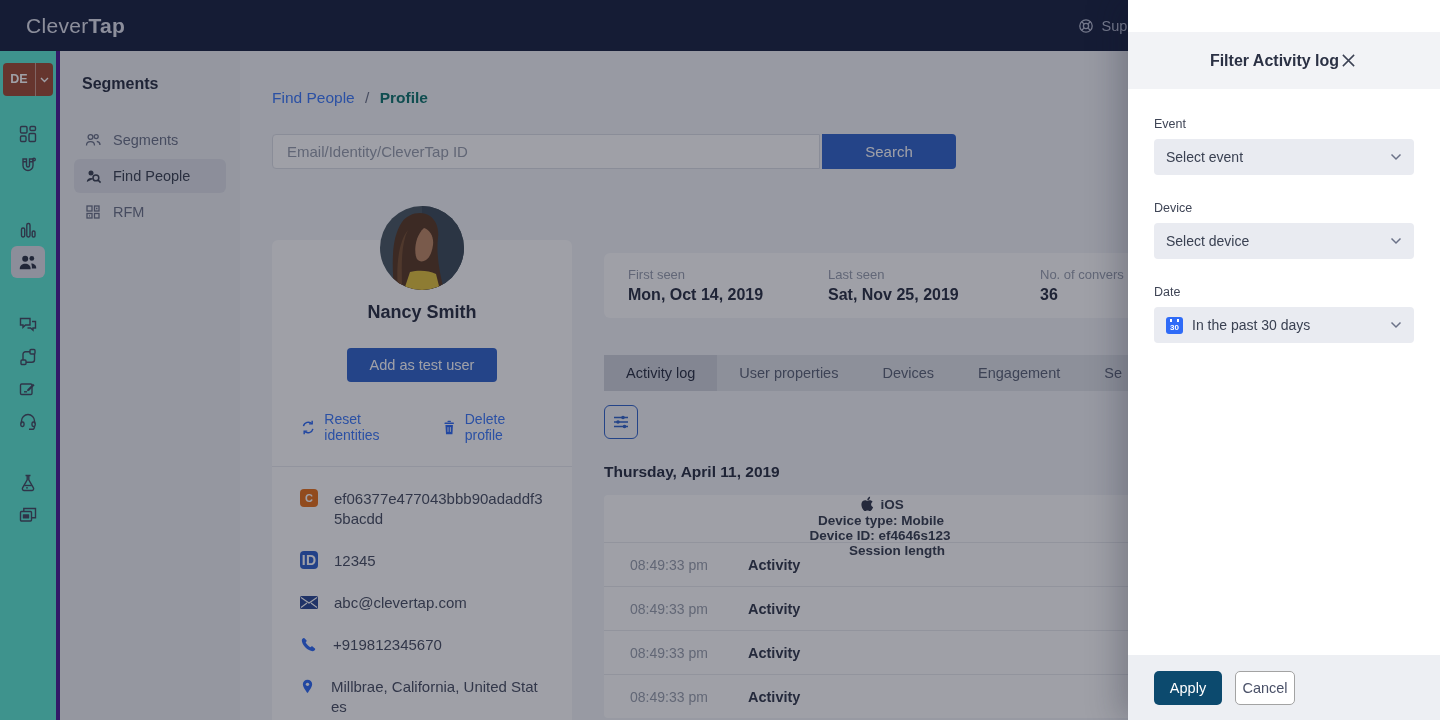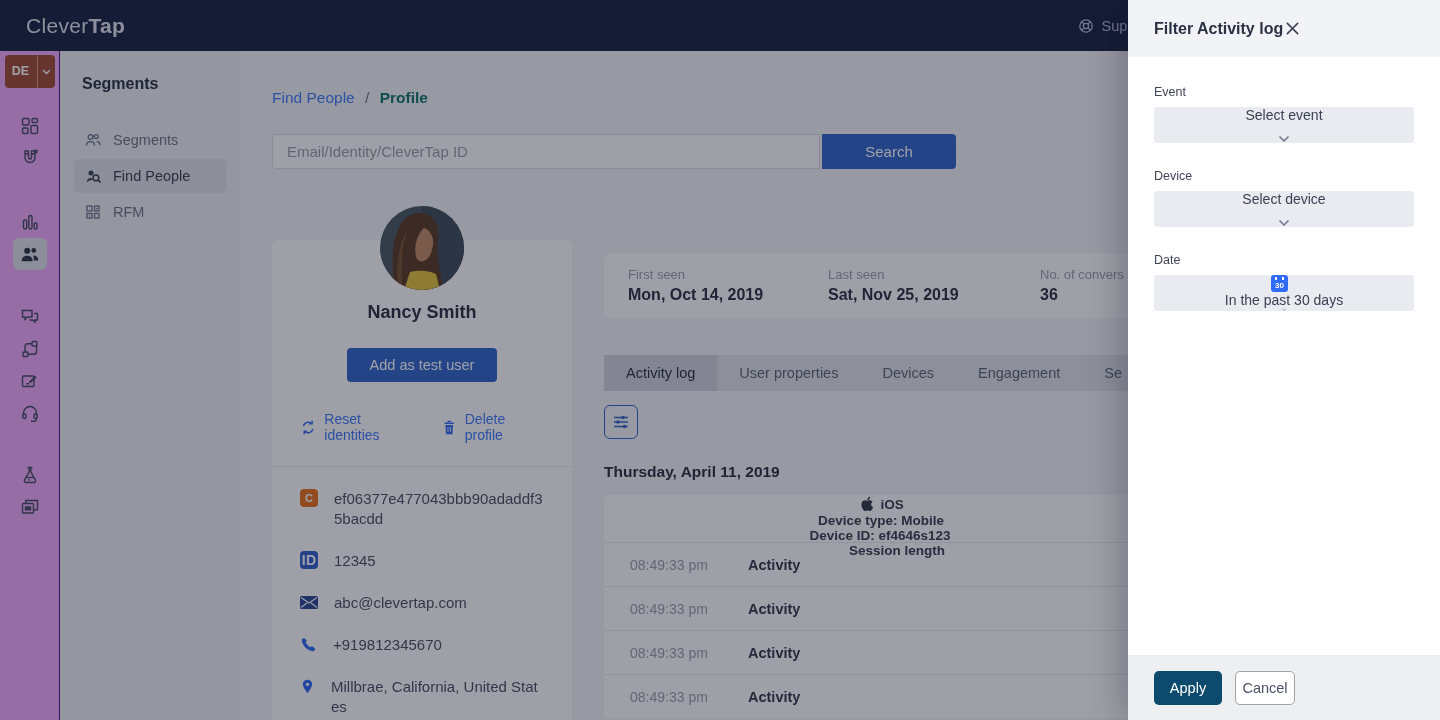--- a/index.html
+++ b/index.html
@@ -10,21 +10,21 @@
   .topbar { height:51px; background:#1a2342; display:flex; align-items:center; padding:0 26px; }
   .logo { font-size:21px; letter-spacing:.3px; color:#dfe2ec; }
   .logo .lt { font-weight:400; } .logo .hv { font-weight:800; }
   .topnav { margin-left:auto; display:flex; align-items:center; gap:30px; }
   .topnav-item { display:flex; align-items:center; gap:8px; color:#b9bfd2; font-size:14.5px; cursor:pointer; white-space:nowrap; }
   .topnav-item svg { flex:0 0 auto; }
 
   
   .shell { display:flex; height:669px; }
 
-  .rail { width:60px; background:#f0abfc; border-right:1px solid #4c1d95; display:flex; flex-direction:column; align-items:center; padding-top:4px; }
+  .rail { width:60px; background:#5eead4; border-right:4px solid #4c1d95; display:flex; flex-direction:column; align-items:center; padding-top:12px; }
   .account-btn { width:50px; height:33px; background:#a14e36; border-radius:4px; display:flex; align-items:center; cursor:pointer; }
   .account-btn .de { flex:1; text-align:center; color:#fff; font-weight:700; font-size:12.5px; border-right:1px solid rgba(255,255,255,.45); line-height:33px; }
   .account-btn .chev { width:17px; display:flex; justify-content:center; }
   .rail-icon { width:34px; height:32px; display:flex; align-items:center; justify-content:center; color:#454c61; border-radius:6px; cursor:pointer; }
   .rail-icon.sel { background:#dfe2ea; color:#2e3547; }
   .mt22{margin-top:22px;} .mt32{margin-top:32px;} .mt31{margin-top:31px;} .mt30{margin-top:30px;}
 
   .sidebar { width:180px; background:#eef0f4; padding:24px 14px 0 22px; }
   .sidebar-title { font-size:16px; font-weight:700; color:#2b3144; }
   .side-list { margin-top:30px; display:flex; flex-direction:column; gap:2px; margin-left:-8px; }
@@ -78,27 +78,27 @@
   .t-head .hc2 { width:158px; } .t-head .hc3 { width:175px; } .t-head .hc4 { flex:1; }
   .t-row { height:44px; display:flex; align-items:center; padding-left:26px; border-top:1px solid #e9ebef; }
   .t-row .time { width:118px; font-size:14px; color:#9aa1ae; }
   .t-row .evt { font-size:14.5px; font-weight:700; color:#343b4e; }
 
   
   .dim-overlay { position:absolute; left:0; top:0; width:1128px; height:720px; background:rgba(14,18,36,.40); z-index:40; }
 
   
   .panel { position:absolute; top:0; right:0; width:312px; height:720px; background:#fff; z-index:60; box-shadow:-10px 0 30px rgba(20,24,44,.25); display:flex; flex-direction:column; }
-  .panel-header { height:57px; background:#f2f3f6; display:flex; align-items:center; justify-content:flex-start; padding:0 26px; flex:0 0 57px; }
+  .panel-header { height:57px; background:#f2f3f6; display:flex; align-items:center; justify-content:center; padding:0 26px; flex:0 0 57px;margin-top:32px; }
   .panel-title { font-size:16px; font-weight:700; color:#2b3144; }
   .panel-close { background:none; border:none; cursor:pointer; display:flex; padding:2px; }
   .panel-body { flex:1; padding:28px 26px 0; }
   .field { margin-bottom:26px; }
   .f-label { font-size:12.5px; color:#3f4556; margin-bottom:8px; }
-  .f-select { height:36px; background:#e9ebf1; border-radius:4px; display:flex; align-items:center; padding:0 12px; cursor:pointer;flex-direction:column; }
+  .f-select { height:36px; background:#e9ebf1; border-radius:4px; display:flex; align-items:center; padding:0 12px; cursor:pointer; }
   .f-value { font-size:14px; color:#3a4152; flex:1; }
   .f-select .cal { margin-right:9px; }
   .cal { width:17px; height:17px; background:#2f6bf7; border-radius:3px; position:relative; display:flex; align-items:flex-end; justify-content:center; flex:0 0 17px; }
   .cal .cnum { color:#fff; font-size:8px; font-weight:700; line-height:12px;margin-top:19px; }
   .cal::before, .cal::after { content:""; position:absolute; top:2px; width:2px; height:3px; background:#fff; }
   .cal::before { left:4px; } .cal::after { right:4px; }
   .panel-footer { height:65px; background:#edeff3; display:flex; align-items:center; gap:13px; padding:0 26px; flex:0 0 65px; }
   .apply-btn { width:68px; height:34px; background:#0c4a6e; color:#fff; border:none; border-radius:5px; font-size:14.5px; cursor:pointer; font-family:Liberation Sans, sans-serif; }
   .cancel-btn { width:60px; height:34px; background:#fff; color:#4a5168; border:1px solid #a3a3a3; border-radius:5px; font-size:14.5px; cursor:pointer; font-family:"Liberation Sans",sans-serif; }
 </style>

